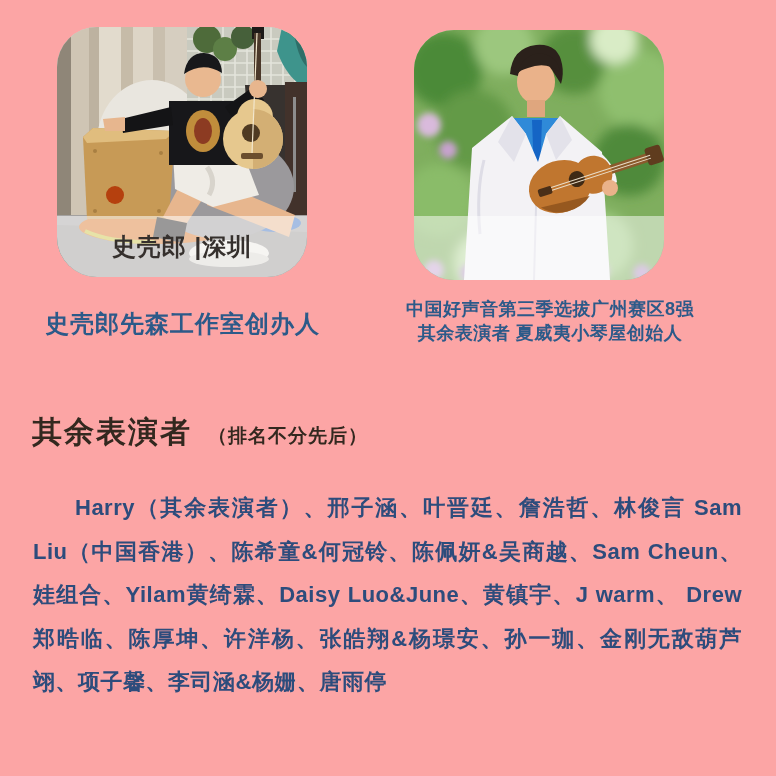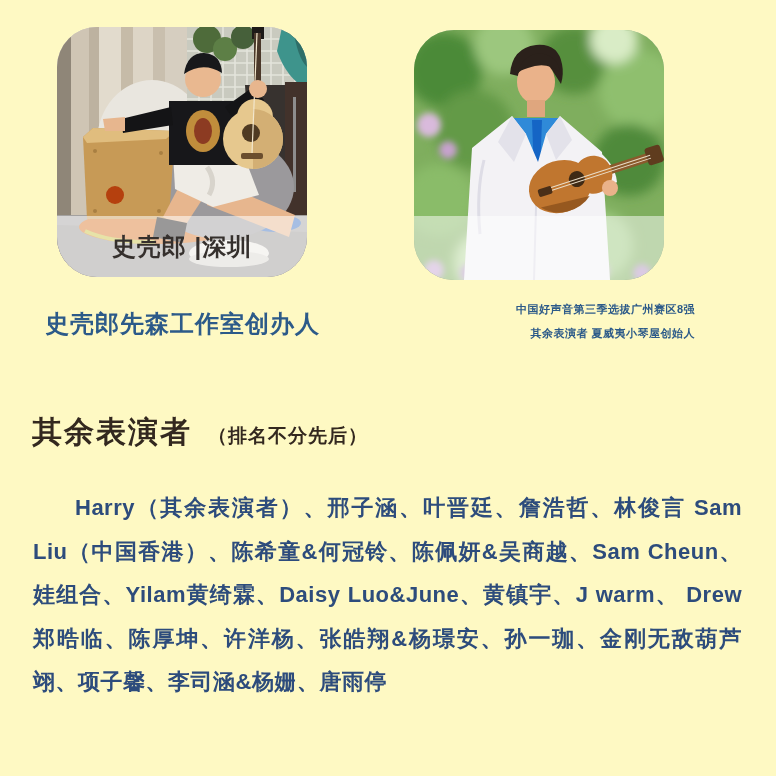--- a/index.html
+++ b/index.html
@@ -1,40 +1,40 @@
 <!DOCTYPE html>
 <html><head>
 <meta charset="utf-8">
 <style>
   html,body { margin:0; padding:0; background:#f9e1f7; }
   .poster {
     position:relative; width:776px; height:776px; overflow:hidden;
-    background:#fef9c3;
+    background:#fca5a5;
     font-family:"Liberation Sans", sans-serif;
   }
   .photo {
     position:absolute; width:250px; height:250px; border-radius:40px;
     overflow:hidden; background:#ccc;
   }
   .photo.left  { left:57px;  top:27px; }
   .photo.right { left:414px; top:30px; }
   .photo svg { display:block; width:250px; height:250px; }
   .photo-caption {
     position:absolute; left:0; right:0; bottom:14px;
     text-align:center; font-size:24px; font-weight:700;
     color:#35302d; letter-spacing:1px; white-space:nowrap;
   }
   .desc-left {
     position:absolute; left:45px; top:308px; width:290px;
     font-size:24px; font-weight:700; color:#2c5a89;
     letter-spacing:1px;
   }
   .desc-right {
-    position:absolute; left:389px; top:297px; width:306px;
-    text-align:right; font-size:11px; font-weight:700; color:#2c5a89;
+    position:absolute; left:397px; top:297px; width:306px;
+    text-align:center; font-size:18px; font-weight:700; color:#2c5a89;
     line-height:24px; letter-spacing:0.5px;
   }
   .others-heading {
     position:absolute; left:32px; top:412px; white-space:nowrap;
   }
   .others-heading .title {
     font-size:30px; font-weight:700; color:#33281f; letter-spacing:2px;
   }
   .others-heading .note {
     font-size:19px; font-weight:700; color:#33281f; letter-spacing:1px;

